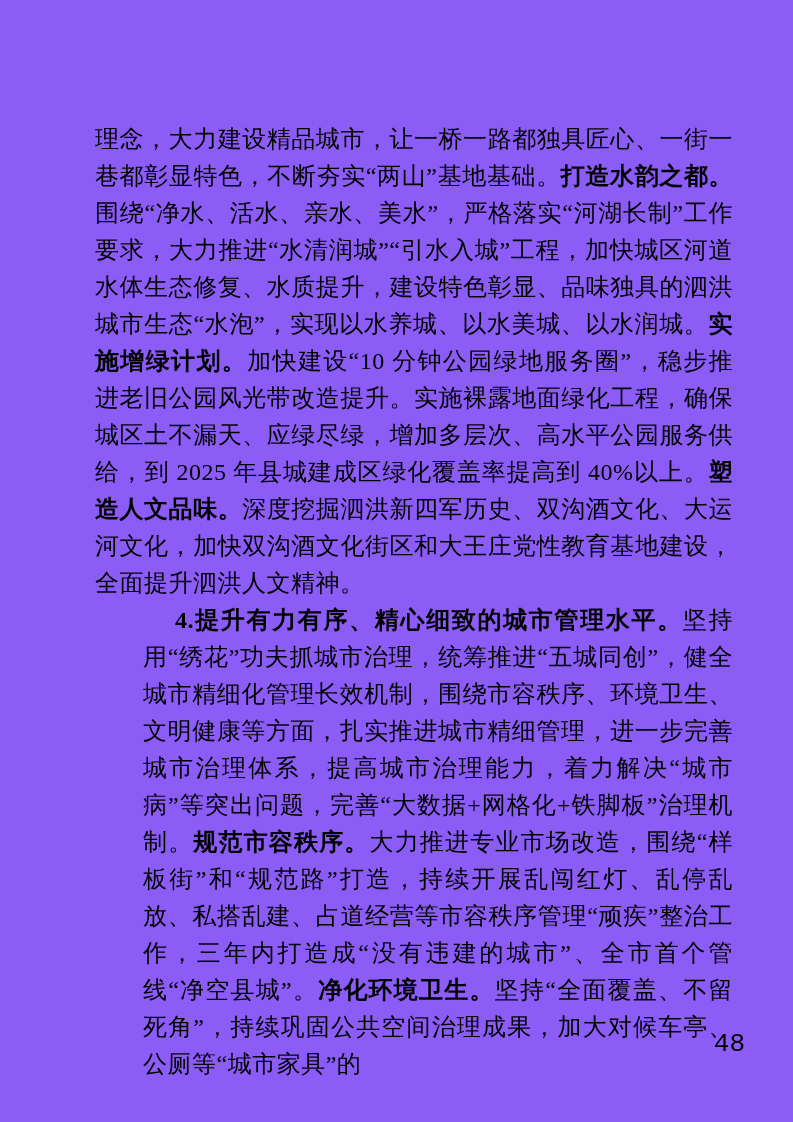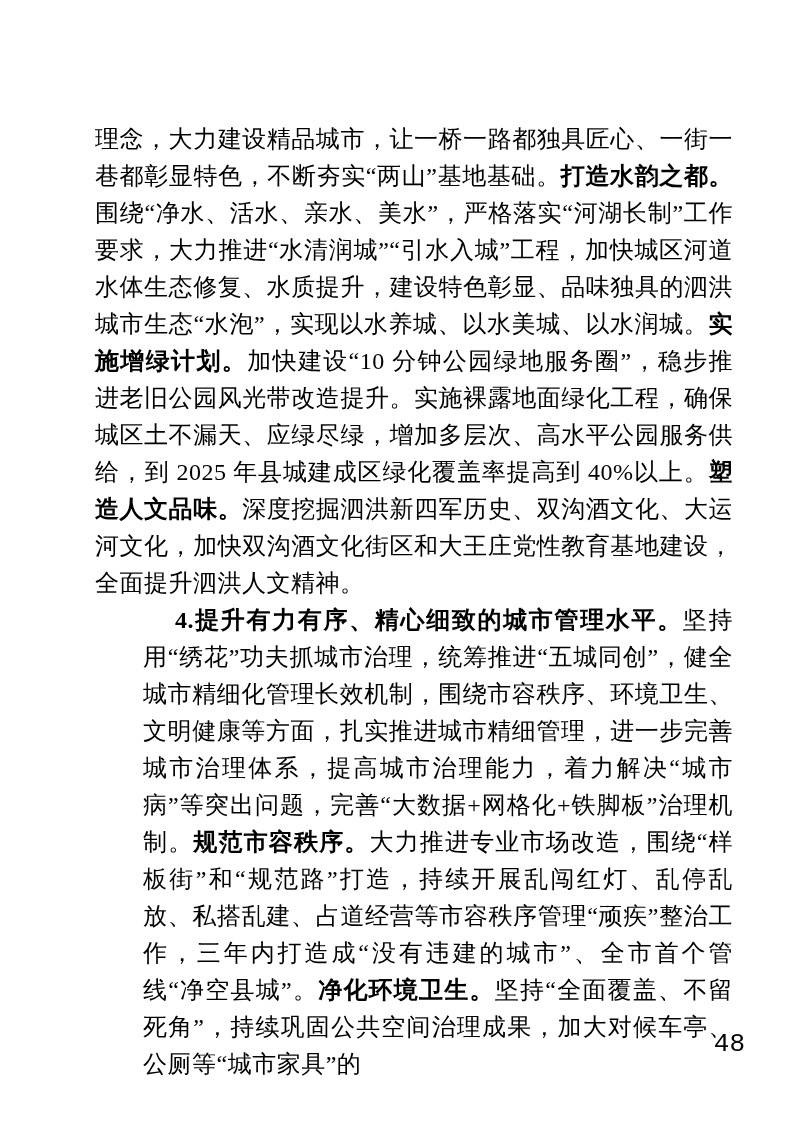--- a/index.html
+++ b/index.html
@@ -2,21 +2,21 @@
 <html><head>
 <meta charset="utf-8">
 <style>
   html, body { margin: 0; padding: 0; }
   body { background: #888; }
   .page {
     position: relative;
     width: 752px;
     height: 1122px;
     margin: 0 auto;
-    background: #ffffff;
+    background: #8b5cf6;
     font-family: "Liberation Serif", "DejaVu Serif", serif;
     color: #000000;
     overflow: hidden;
     padding-left: 41px;
   }
   .text-block {
     position: absolute;
     left: 95px;
     top: 121px;
     width: 638px;

